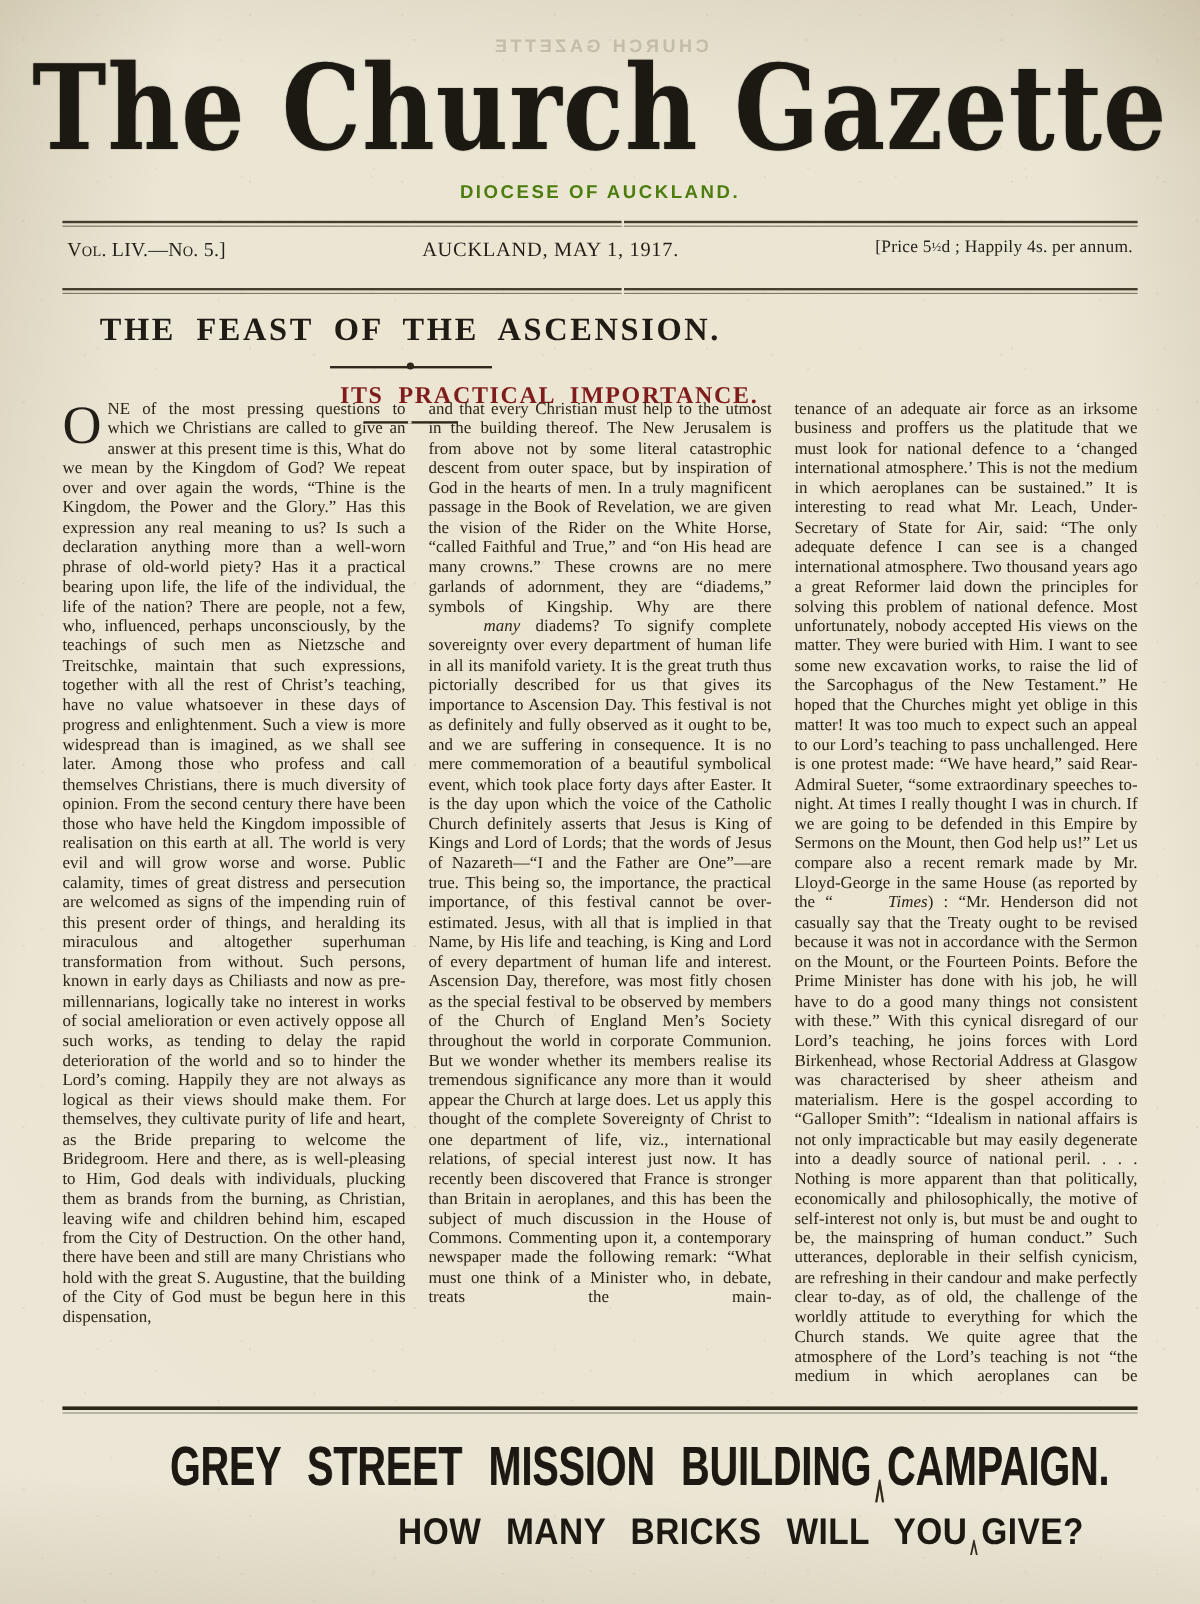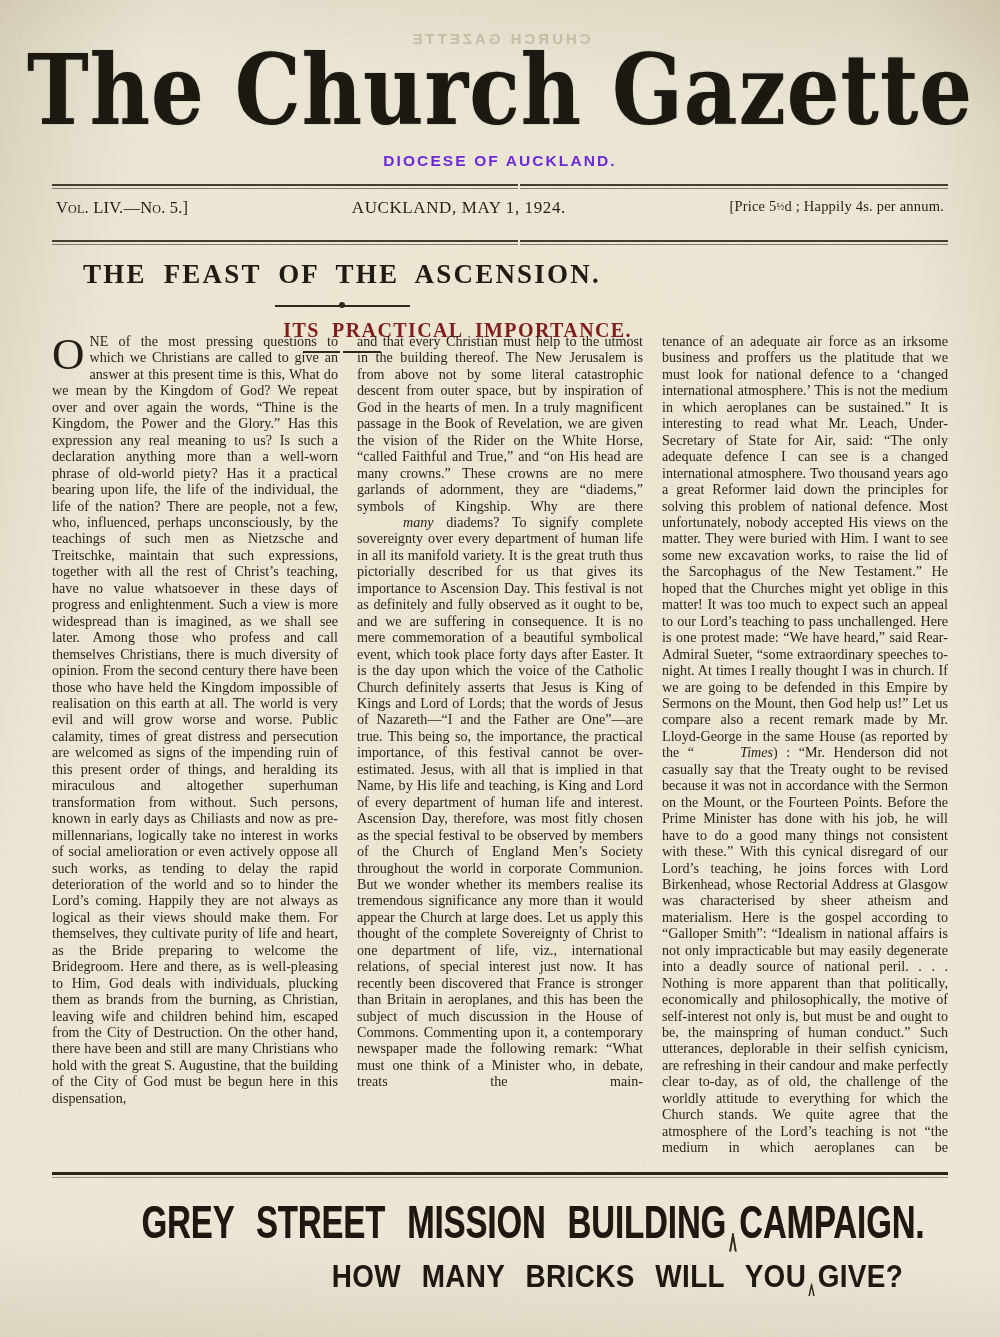--- a/index.html
+++ b/index.html
@@ -61,21 +61,21 @@
     transform:scaleY(1.18);
     transform-origin:center top;
     white-space:nowrap;
   }
   .masthead-sub{
     margin-top:30px;
     font-family:"Liberation Sans",sans-serif;
     font-weight:bold;
     font-size:15.5px;
     letter-spacing:2.1px;
-    color:#6d28d9;
+    color:#4d7c0f;
   }
 
   
   .rule-wrap{margin:14px 52px 0 52px;position:relative;}
   .rule-thin{height:1.6px;background:#35301f;opacity:.92;}
   .rule-hair{height:1px;background:#4a432c;opacity:.65;margin-top:2.5px;}
   .rule-split{position:absolute;top:-1px;left:52%;width:2px;height:6px;background:#ebe6d6;}
 
   
   .folio{
@@ -198,21 +198,21 @@
   </div>
 
   <div class="rule-wrap">
     <div class="rule-thin"></div>
     <div class="rule-hair"></div>
     <div class="rule-split"></div>
   </div>
 
   <div class="folio">
     <div class="sc">Vol. LIV.—No. 5.]</div>
-    <div class="folio-center">AUCKLAND, MAY 1, 1924.</div>
+    <div class="folio-center">AUCKLAND, MAY 1, 1917.</div>
     <div class="folio-right"><span>[Price 5</span><span class="frac">½</span><span>d ; Happily 4s. per annum.</span></div>
   </div>
 
   <div class="rule-wrap">
     <div class="rule-thin"></div>
     <div class="rule-hair"></div>
     <div class="rule-split"></div>
   </div>
 
   <div class="heads">

